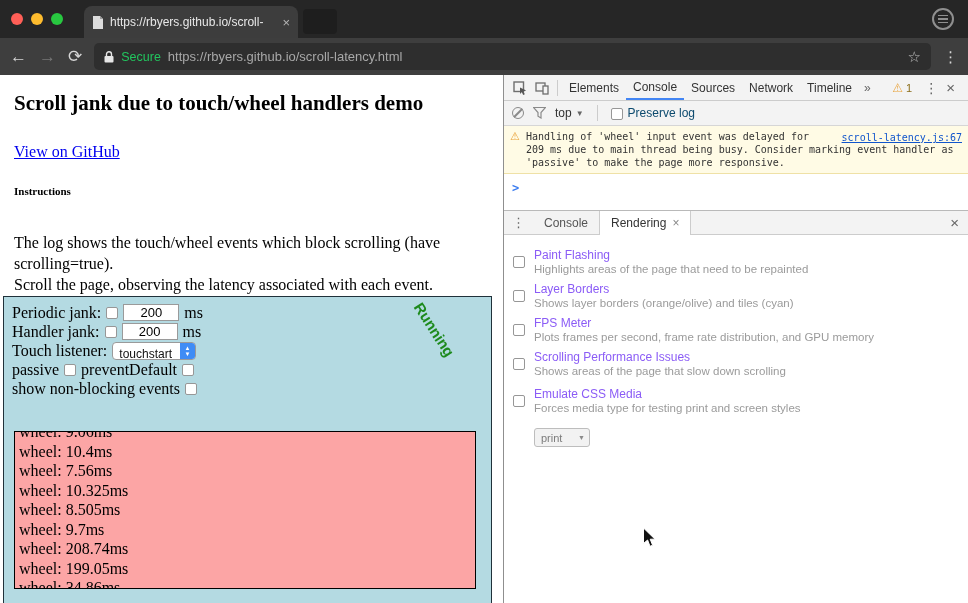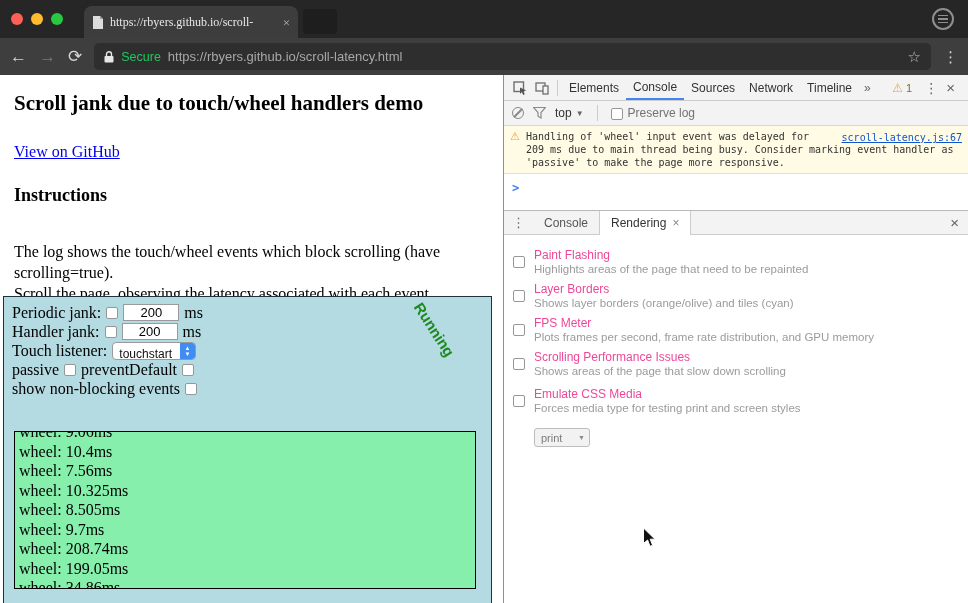--- a/index.html
+++ b/index.html
@@ -8,21 +8,21 @@
          font-family:"Liberation Sans", sans-serif; position:relative; }
 
   
   .tabstrip { height:38px; background:#262626; position:relative; }
   .traffic { position:absolute; left:11px; top:13px; display:flex; gap:8px; }
   .light { width:12px; height:12px; border-radius:50%; }
   .light.red { background:#ff5f57; }
   .light.yellow { background:#febc2e; }
   .light.green { background:#28c840; }
   .tab { position:absolute; left:84px; top:6px; width:214px; height:32px; background:#3d3d3d;
-         border-radius:8px 8px 0 0; display:flex; align-items:center; padding:0 8px; gap:6px;font-family:Liberation Serif, serif; }
+         border-radius:8px 8px 0 0; display:flex; align-items:center; padding:0 8px; gap:6px; }
   .tab-title { color:#e8e8e8; font-size:12px; white-space:nowrap; overflow:hidden; flex:1; }
   .tab-close { color:#b5b5b5; font-size:13px; line-height:13px; cursor:default; }
   .newtab { position:absolute; left:303px; top:9px; width:34px; height:25px; background:#1e1e1e;
             border-radius:4px; }
   .tabmenu { position:absolute; right:14px; top:8px; width:22px; height:22px; border:2px solid #8f8f8f;
              border-radius:50%; display:flex; flex-direction:column; justify-content:center; gap:2px;
              align-items:center; }
   .tabmenu i { display:block; width:10px; height:1.5px; background:#8f8f8f; }
 
   .toolbar { height:37px; background:#3e3e3e; display:flex; align-items:center; padding:0 10px; gap:12px; }
@@ -38,39 +38,39 @@
 
   
   .main { display:flex; height:528px; }
 
   
   .page { width:503px; background:#fff; position:relative; overflow:hidden;
           font-family:"Liberation Serif", serif; color:#000;padding-left:6px; }
   .page-inner { padding:2px 8px 0 8px; }
   .page h1 { font-size:21px; margin:14px 0 0 0; font-weight:bold; }
   .gh-link { display:inline-block; margin-top:27px; font-size:16px; color:#0000ee; text-decoration:underline; }
-  .page h2 { font-size:18px; margin:24px 0 0 0; font-weight:bold; }
+  .page h2 { font-size:11px; margin:24px 0 0 0; font-weight:bold; }
   .para { margin-top:35px; font-size:16px; line-height:21px; }
   .para div { white-space:nowrap; }
 
   .bluebox { position:absolute; left:3px; top:221px; width:489px; height:320px;
              background:#b4dae2; border:1px solid #20313a; padding:6px 8px; }
   .ctl-row { font-size:16px; line-height:19px; height:19px; display:flex; align-items:center; gap:5px; }
   .cb { display:inline-block; width:12px; height:12px; background:#fff; border:1px solid #979797;
         border-radius:2px; flex:0 0 auto; }
   .num { width:56px; height:17px; border:1px solid #9a9a9a; font-size:13px; text-align:center;
          font-family:"Liberation Sans", sans-serif; padding:0; background:#fff; }
   .mac-select { display:inline-flex; align-items:stretch; height:18px; background:#fff;
                 border:1px solid #9a9a9a; border-radius:4px; overflow:hidden; }
   .mac-select-label { font-family:"Liberation Sans", sans-serif; font-size:12px; padding:2px 8px 0 6px; color:#111; }
   .mac-stepper { width:15px; background:#3f8cf5; color:#fff; display:flex; flex-direction:column;
                  align-items:center; justify-content:center; font-size:6px; line-height:6px; }
   .running { position:absolute; right:26px; top:24px; transform:rotate(57deg); transform-origin:center;
              color:#1d8a1d; font-family:"Liberation Sans", sans-serif; font-weight:bold; font-size:15px; }
-  .logbox { position:absolute; left:10px; top:134px; width:462px; height:158px; background:#86efac;
+  .logbox { position:absolute; left:10px; top:134px; width:462px; height:158px; background:#fca5a5;
             border:1px solid #000; overflow:hidden; padding:0 4px; font-size:16px; line-height:19.5px; }
   .logbox .clip { margin-top:-10px; }
 
   
   .devtools { flex:1; border-left:1px solid #8f8f8f; display:flex; flex-direction:column; background:#fff; }
   .dt-tabbar { height:26px; background:#f3f3f3; border-bottom:1px solid #ccc; display:flex;
                align-items:center; padding:0 5px; font-size:12px; color:#333; }
   .dt-icon { width:22px; height:22px; display:flex; align-items:center; justify-content:center; }
   .vsep { width:1px; height:16px; background:#ccc; margin:0 4px; }
   .dt-tab { padding:0 7px; height:25px; display:flex; align-items:center; }
@@ -83,21 +83,21 @@
   .dt-kebab { color:#666; padding:0 6px; font-size:14px; }
   .dt-close { color:#666; padding:0 8px 0 2px; font-size:15px; }
 
   .console-toolbar { height:25px; background:#f3f3f3; border-bottom:1px solid #d6d6d6; display:flex;
                      align-items:center; gap:9px; padding:0 8px; font-size:12px; color:#454545; }
   .ban { width:12px; height:12px; border:1.6px solid #8a8a8a; border-radius:50%; position:relative; }
   .ban::after { content:""; position:absolute; left:-1px; top:4.2px; width:12px; height:1.6px;
                 background:#8a8a8a; transform:rotate(-45deg); }
   .dropdown { display:flex; align-items:center; gap:4px; color:#333; }
   .dd-arrow { font-size:8px; color:#666; }
-  .preserve { display:flex; align-items:flex-end; gap:5px; color:#737373; }
+  .preserve { display:flex; align-items:flex-end; gap:5px; color:#0c4a6e; }
 
   .console-msgs { height:84px; background:#fff; }
   .console-warning { background:#fffbe5; border-bottom:1px solid #efe1a6; padding:4px 5px 4px 22px;
                      position:relative; font-family:"DejaVu Sans Mono", monospace; font-size:10px;
                      line-height:13px; color:#333; }
   .console-warning .tri { position:absolute; left:6px; top:4px; color:#e9a33b;
                           font-family:"Liberation Sans", sans-serif; font-size:11px; }
   .warn-line { white-space:nowrap; overflow:hidden; }
   .src-link { position:absolute; right:6px; top:5px; color:#1155cc; text-decoration:underline;
               font-size:10px; background:#fffbe5; padding-left:4px; }
@@ -110,21 +110,21 @@
   .drawer-kebab { color:#666; padding:0 8px; font-size:13px; }
   .drawer-tab { padding:0 11px; height:24px; display:flex; align-items:center; gap:6px; }
   .drawer-tab.active { background:#fff; border-left:1px solid #ccc; border-right:1px solid #ccc;
                        color:#333; }
   .drawer-tab .x { color:#888; font-size:12px; }
   .drawer-close { margin-left:auto; color:#666; padding:0 9px; font-size:15px; }
 
   .rendering { flex:1; background:#fff; padding:13px 0 0 9px; font-size:12px; overflow:hidden; }
   .opt { display:flex; align-items:center; gap:9px; margin-bottom:6px; }
   .opt.gap { margin-top:9px; }
-  .opt-text .lbl { color:#ec4899; line-height:14px; }
+  .opt-text .lbl { color:#8b5cf6; line-height:14px; }
   .opt-text .dsc { color:#9b9b9b; line-height:14px; font-size:11.5px; }
   .media-select { margin:7px 0 0 21px; width:56px; height:19px; background:#f2f2f2;
                   border:1px solid #bdbdbd; border-radius:3px; display:inline-flex; align-items:center;
                   justify-content:space-between; padding:0 4px 0 6px; color:#7c7c7c; font-size:11px; }
   .media-select .car { font-size:7px; color:#8a8a8a; }
 
   .cursor { position:absolute; left:642px; top:527px; z-index:50; }
 </style>
 </head>
 <body>

